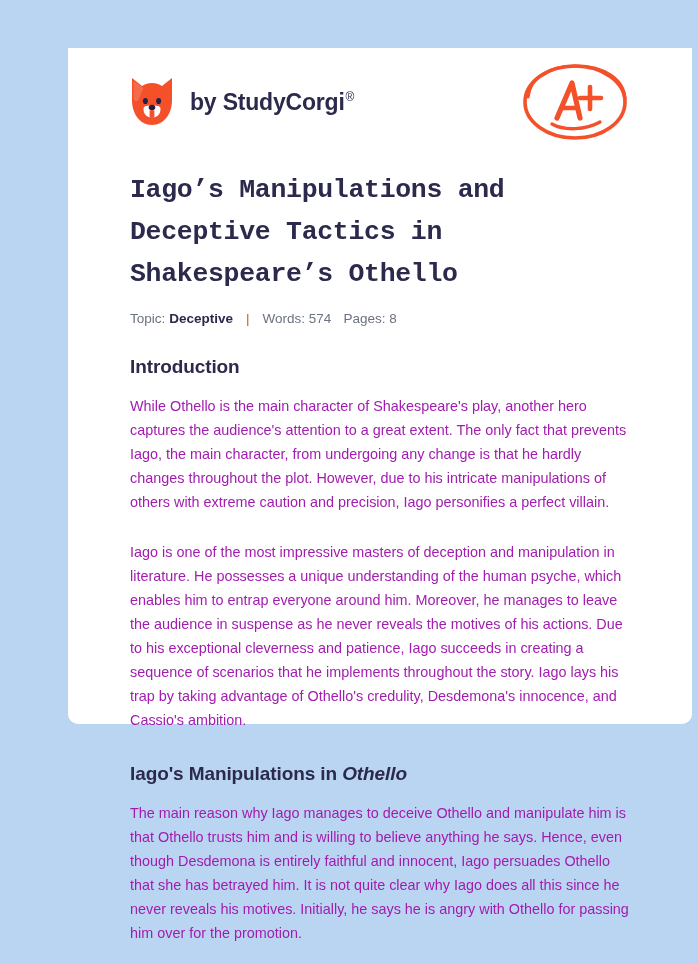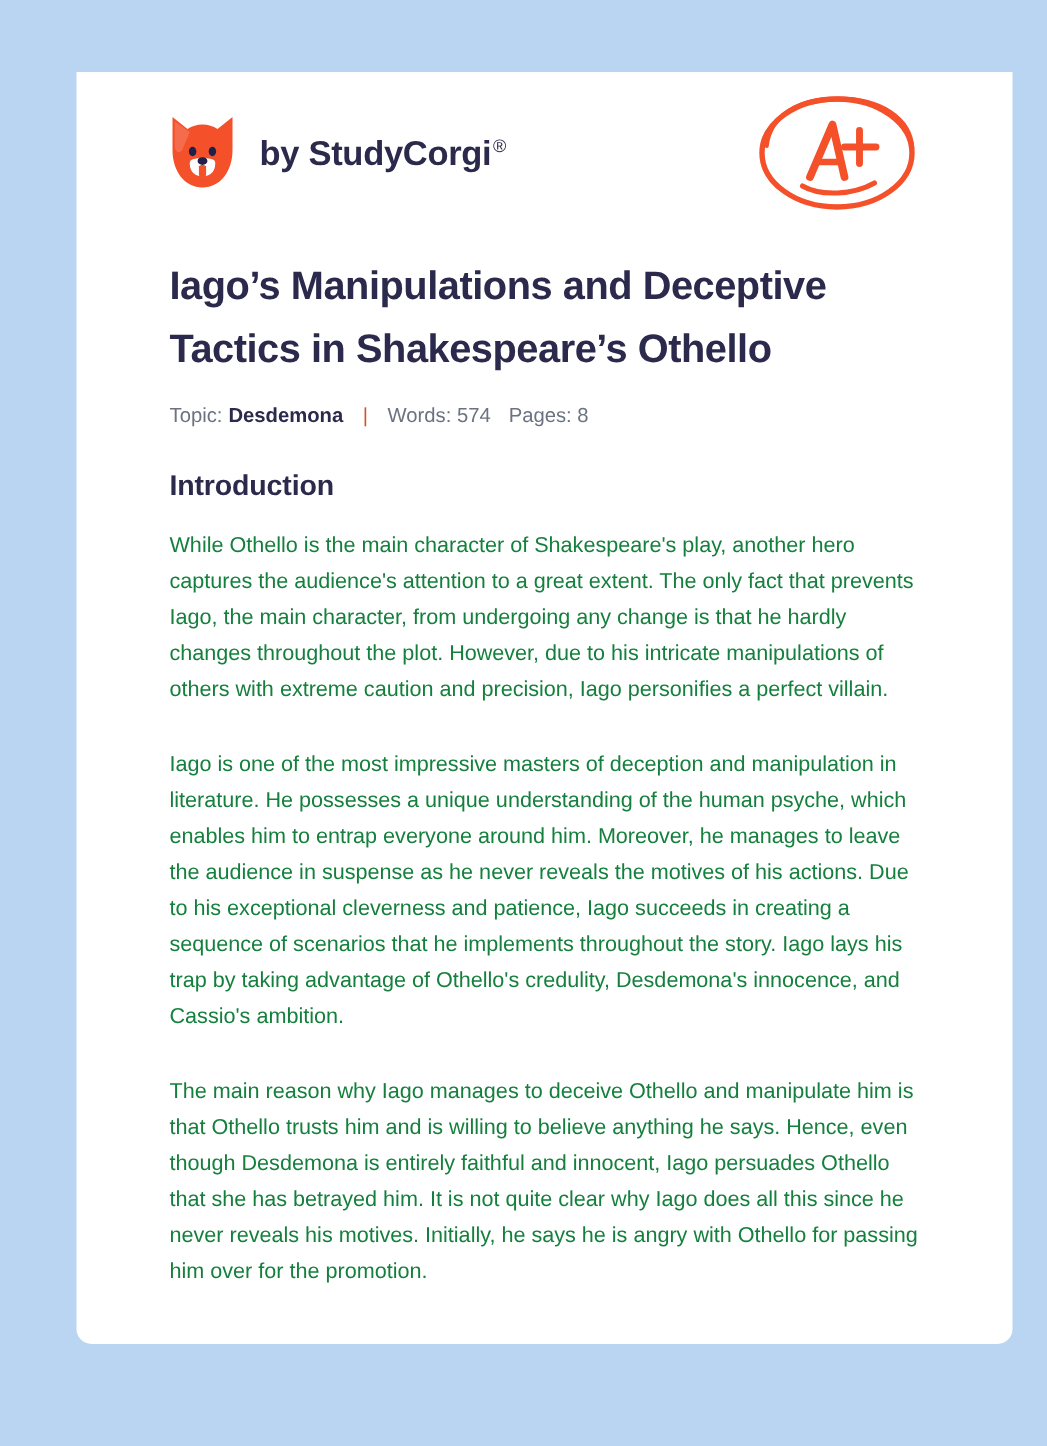--- a/index.html
+++ b/index.html
@@ -8,24 +8,24 @@
   }
   body {
     width: 698px;
     height: 964px;
     background: #bad5f2;
     font-family: "Liberation Sans", sans-serif;
     overflow: hidden;
   }
   .page {
     position: absolute;
-    left: 51px;
+    left: 68px;
     top: 48px;
     width: 624px;
-    height: 848px;
+    height: 676px;
     background: #ffffff;
     border-radius: 0 0 10px 10px;
     box-sizing: border-box;
     padding: 0 62px;
   }
   
   .header {
     height: 108px;
     display: flex;
     align-items: center;
@@ -62,20 +62,21 @@
     display: block;
   }
   
   .doc-title {
     margin: 14px 0 0 0;
     font-size: 26.5px;
     line-height: 1.58;
     font-weight: bold;
     color: #2b2a4c;
     letter-spacing: -0.3px;
+    font-family: Liberation Mono, monospace;
   }
   
   .meta {
     margin-top: 16px;
     font-size: 13.5px;
     color: #6b7280;
     display: flex;
     align-items: center;
     flex-wrap: wrap;
     line-height: 1;
@@ -99,21 +100,21 @@
     color: #2b2a4c;
     letter-spacing: -0.1px;
   }
   h2.section-heading em {
     font-style: italic;
   }
   p.body-text {
     margin: 16px 0 0 0;
     font-size: 14.4px;
     line-height: 24px;
-    color: #15803d;
+    color: #a21caf;
   }
   p.body-text + p.body-text {
     margin-top: 26px;
   }
 </style>
 </head>
 <body>
 
 <div class="page">
 
@@ -141,25 +142,26 @@
       <path d="M60 37 L81 37" fill="none" stroke="#f4502a" stroke-width="4.6" stroke-linecap="round"></path>
       <path d="M32 63 C44 70 66 69 80 61" fill="none" stroke="#f4502a" stroke-width="3.4" stroke-linecap="round"></path>
     </svg>
 
   </div>
 
   <h1 class="doc-title">Iago’s Manipulations and Deceptive Tactics in Shakespeare’s Othello</h1>
 
   <div class="meta">
     <span class="label">Topic:</span>
-    <span class="topic-value">Desdemona</span>
+    <span class="topic-value">Deceptive</span>
     <span class="sep">|</span>
     <span class="words">Words: 574</span>
     <span>Pages: 8</span>
   </div>
 
   <h2 class="section-heading"><span>Introduction</span></h2>
   <p class="body-text">While Othello is the main character of Shakespeare's play, another hero captures the audience's attention to a great extent. The only fact that prevents Iago, the main character, from undergoing any change is that he hardly changes throughout the plot. However, due to his intricate manipulations of others with extreme caution and precision, Iago personifies a perfect villain.</p>
   <p class="body-text">Iago is one of the most impressive masters of deception and manipulation in literature. He possesses a unique understanding of the human psyche, which enables him to entrap everyone around him. Moreover, he manages to leave the audience in suspense as he never reveals the motives of his actions. Due to his exceptional cleverness and patience, Iago succeeds in creating a sequence of scenarios that he implements throughout the story. Iago lays his trap by taking advantage of Othello's credulity, Desdemona's innocence, and Cassio's ambition.</p>
 
+  <h2 class="section-heading"><span>Iago's Manipulations in </span><em>Othello</em></h2>
   <p class="body-text">The main reason why Iago manages to deceive Othello and manipulate him is that Othello trusts him and is willing to believe anything he says. Hence, even though Desdemona is entirely faithful and innocent, Iago persuades Othello that she has betrayed him. It is not quite clear why Iago does all this since he never reveals his motives. Initially, he says he is angry with Othello for passing him over for the promotion.</p>
 
 </div>
 
 </body></html>

